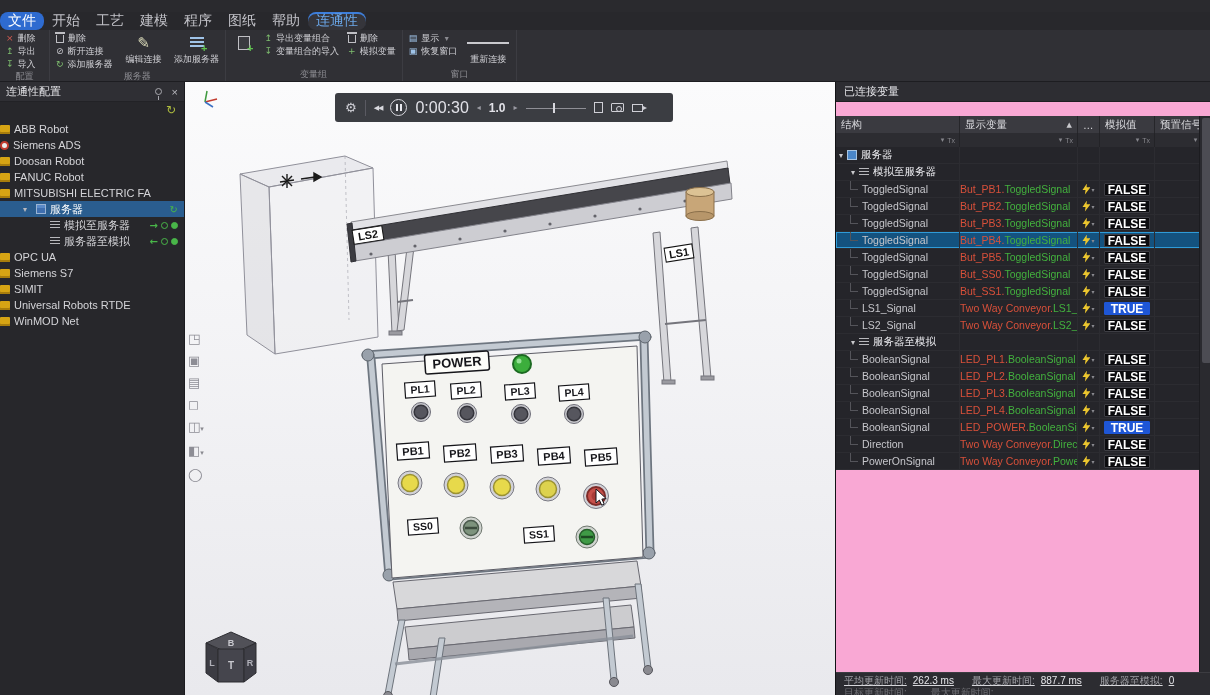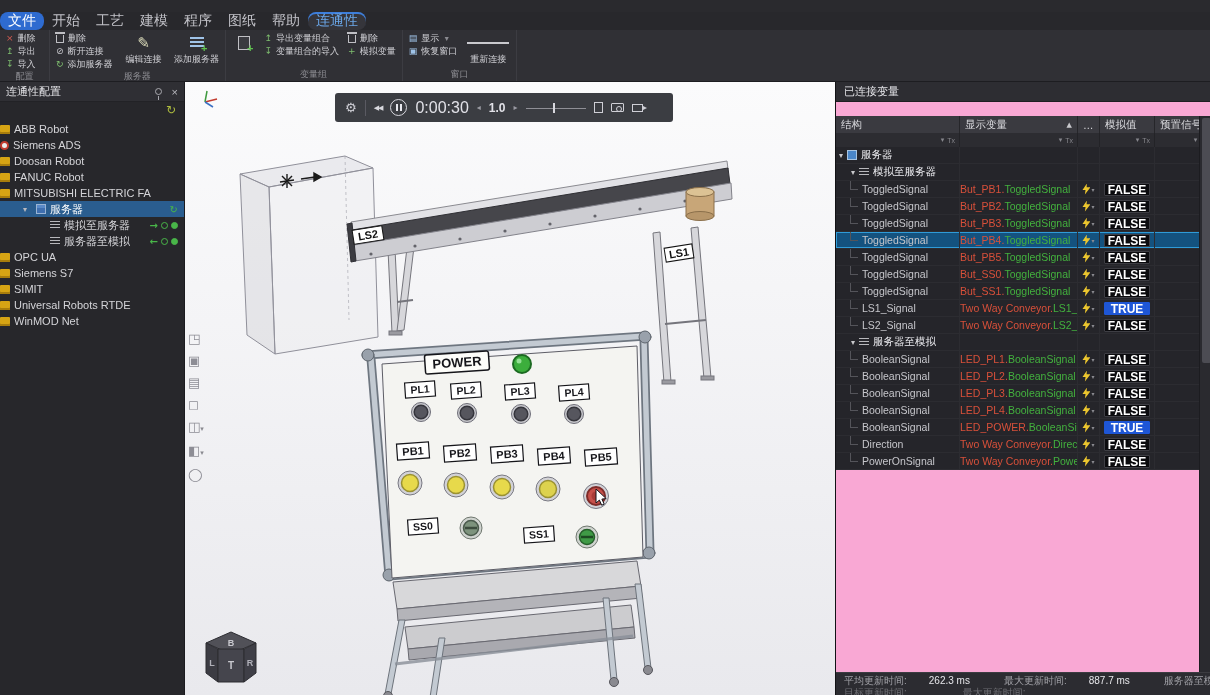--- a/index.html
+++ b/index.html
@@ -114,21 +114,21 @@
   .nm { color:#c6c6cb; }
   .pfx { color:#d8503a; }
   .sfx { color:#43b13e; }
   .bolt { width:8px; height:11px; background:#ecc62e; clip-path:polygon(55% 0%,0% 60%,38% 60%,30% 100%,100% 35%,52% 35%); }
   .bdd { font-size:6px; color:#8a8a90; }
   .badge { min-width:46px; height:13px; line-height:12px; text-align:center; font-size:12px; font-weight:bold; color:#fff; background:#0b0b0e; border:1px solid #3e3e44; border-radius:1px; }
   .badge.t { background:#1e56d6; border-color:#1e56d6; }
   .vscroll { position:absolute; top:34px; right:0; bottom:23px; width:14px; background:#2a2a2f; border-left:1px solid #1c1c20; }
   .vthumb { margin:2px; height:245px; background:#4c4c53; border-radius:2px; }
   .vp-foot { position:absolute; left:0; right:0; bottom:0; height:23px; background:#2c2c31; border-top:1px solid #3c3c41; padding:2px 8px; overflow:hidden; font-size:10px; line-height:12px; }
-  .frow { display:flex; gap:22px; white-space:nowrap; }
+  .frow { display:flex; gap:6px; white-space:nowrap;text-decoration:underline; }
   .frow.dim { opacity:.55; }
   .fl { color:#a0a0a6; } .fv { color:#e6e6ea; margin-right:12px; }
 </style>
 </head>
 <body>
 
 <div class="app">
 
 
   <div class="tabsrow">

